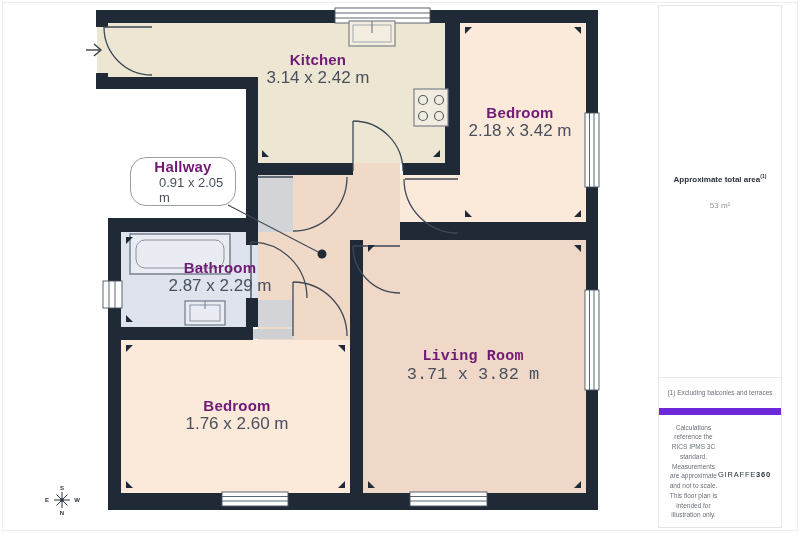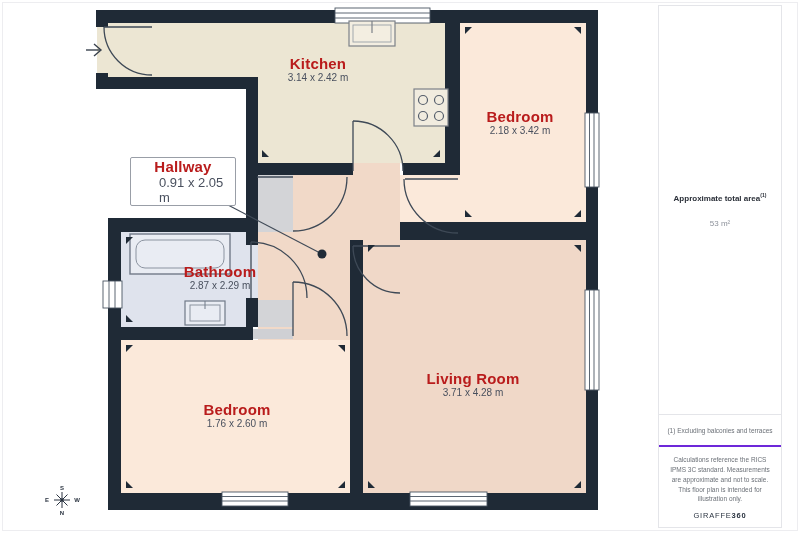--- a/index.html
+++ b/index.html
@@ -1,39 +1,39 @@
 <!DOCTYPE html>
 <html><head>
 <meta charset="utf-8">
 <style>
   html,body{margin:0;padding:0;background:#fff;}
   #stage{position:relative;width:800px;height:533px;background:#fff;overflow:hidden;
          font-family:"Liberation Sans","DejaVu Sans",sans-serif;}
   #frame{position:absolute;inset:2px;border:1px solid #ededf0;pointer-events:none;}
   #plan-svg{position:absolute;left:0;top:0;}
   .label{position:absolute;transform:translate(-50%,-50%);text-align:center;white-space:nowrap;}
-  .room-name{font-weight:bold;font-size:15px;color:#b91c1c;letter-spacing:.2px;}
-  .room-dims{font-size:10px;color:#49505e;}
+  .room-name{font-weight:bold;font-size:15px;color:#701a75;letter-spacing:.2px;}
+  .room-dims{font-size:17px;color:#49505e;}
   #hallway-box{position:absolute;left:130px;top:157px;width:104px;height:47px;background:#fff;
-       border:1.5px solid #999ea7;border-radius:2px;display:flex;flex-direction:column;
+       border:1.5px solid #999ea7;border-radius:16px;display:flex;flex-direction:column;
        align-items:center;justify-content:center;z-index:3;}
   #hallway-box .room-name{font-size:15px;}
   #hallway-box .room-dims{font-size:13px;margin-left:28px;}
   
   .compass-letter{position:absolute;transform:translate(-50%,-50%);font-size:6px;color:#2a3340;font-weight:bold;}
   
   #sidebar{position:absolute;left:658px;top:5px;width:124px;height:523px;background:#fff;
       border:1px solid #e4e5e9;box-sizing:border-box;display:flex;flex-direction:column;}
   #sidebar .sec-main{flex:1;display:flex;flex-direction:column;align-items:center;justify-content:center;}
   #sidebar .area-label{font-size:8px;font-weight:bold;color:#2a2f38;text-align:center;}
   #sidebar .area-label sup{font-size:5px;}
   #sidebar .area-value{font-size:8px;color:#8d929b;margin-top:17px;text-align:center;}
   #sidebar .sec-footnote{border-top:1px solid #e4e5e9;height:30px;display:flex;align-items:center;justify-content:center;}
   #sidebar .footnote{font-size:6.5px;color:#6b7077;text-align:center;padding:0 6px;}
-  #sidebar .sec-disclaimer{border-top:2px solid #6d28d9;padding:8px 10px 7px 10px;display:flex;flex-direction:column;align-items:center;}
+  #sidebar .sec-disclaimer{border-top:7px solid #6d28d9;padding:8px 10px 7px 10px;display:flex;flex-direction:row;align-items:center;}
   #sidebar .disclaimer{font-size:6.5px;line-height:1.5;color:#6b7077;text-align:center;}
   #sidebar .brand{margin-top:7px;font-size:7.5px;letter-spacing:.8px;color:#2a3340;}
   #sidebar .brand b{font-weight:bold;}
 </style>
 </head>
 <body>
 
 <div id="stage">
 
   <svg id="plan-svg" width="800" height="533" viewBox="0 0 800 533">
@@ -212,23 +212,23 @@
     <div class="room-dims">0.91 x 2.05 m</div>
   </div>
   <div class="label" style="left:192px;top:277px;margin-left:28px;">
     <div class="room-name">Bathroom</div>
     <div class="room-dims">2.87 x 2.29 m</div>
   </div>
   <div class="label" style="left:237px;top:415px;">
     <div class="room-name">Bedroom</div>
     <div class="room-dims">1.76 x 2.60 m</div>
   </div>
-  <div class="label" style="left:473px;top:384px;">
+  <div class="label" style="left:473px;top:366px;font-family:Liberation Mono, monospace;">
     <div class="room-name">Living Room</div>
-    <div class="room-dims">3.71 x 4.28 m</div>
+    <div class="room-dims">3.71 x 3.82 m</div>
   </div>
 
   <div class="compass-letter" style="left:62px;top:488px;">S</div>
   <div class="compass-letter" style="left:62px;top:513px;">N</div>
   <div class="compass-letter" style="left:47px;top:500px;">E</div>
   <div class="compass-letter" style="left:77px;top:500px;">W</div>
 
   <div id="sidebar">
     <div class="sec-main">
       <div class="area-label">

